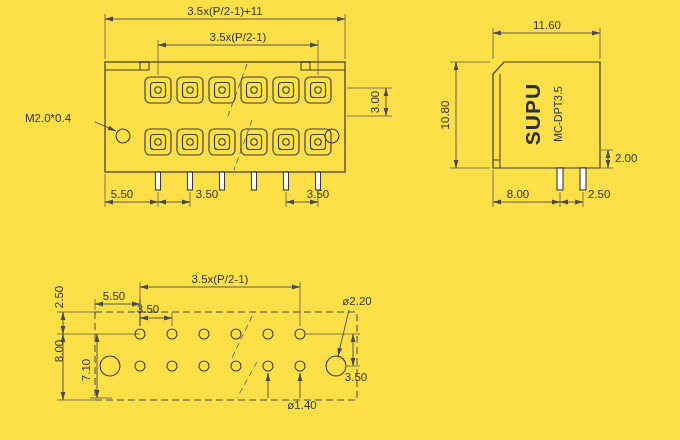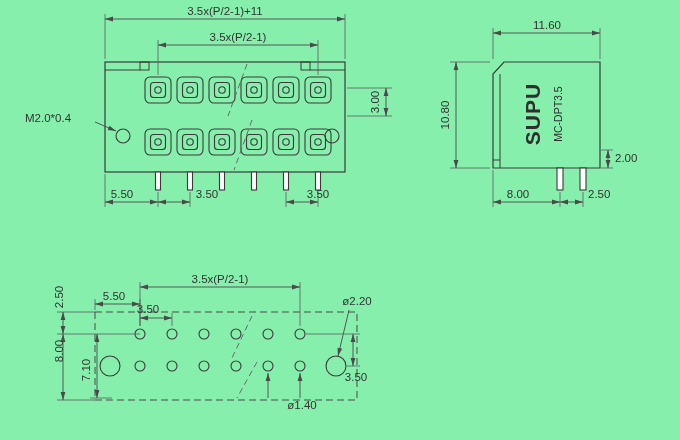--- a/index.html
+++ b/index.html
@@ -1,16 +1,16 @@
 <!DOCTYPE html>
 <html><head>
 <meta charset="utf-8">
 <style>
   html,body{margin:0;padding:0;background:#ffffff;}
-  .canvas{position:relative;width:680px;height:440px;background:#86efac;overflow:hidden;}
+  .canvas{position:relative;width:680px;height:440px;background:#fde047;overflow:hidden;}
   svg{display:block;}
   svg text{font-family:"Liberation Sans","DejaVu Sans",sans-serif;font-size:11.5px;fill:#333;}
   .ln{stroke:#3a3a3a;stroke-width:1.2;fill:none;}
   .thin{stroke:#3a3a3a;stroke-width:1;fill:none;}
   .cell rect,.cell circle{stroke:#3a3a3a;stroke-width:1.1;fill:none;}
   .hole{stroke:#3a3a3a;stroke-width:1.1;fill:none;}
   .pin{stroke:#3a3a3a;stroke-width:1.1;fill:#ffffff;}
   .ext{stroke:#5a5a5a;stroke-width:0.8;fill:none;}
   .dim{stroke:#4a4a4a;stroke-width:0.9;fill:none;}
   .leader{stroke:#4a4a4a;stroke-width:0.9;fill:none;}

